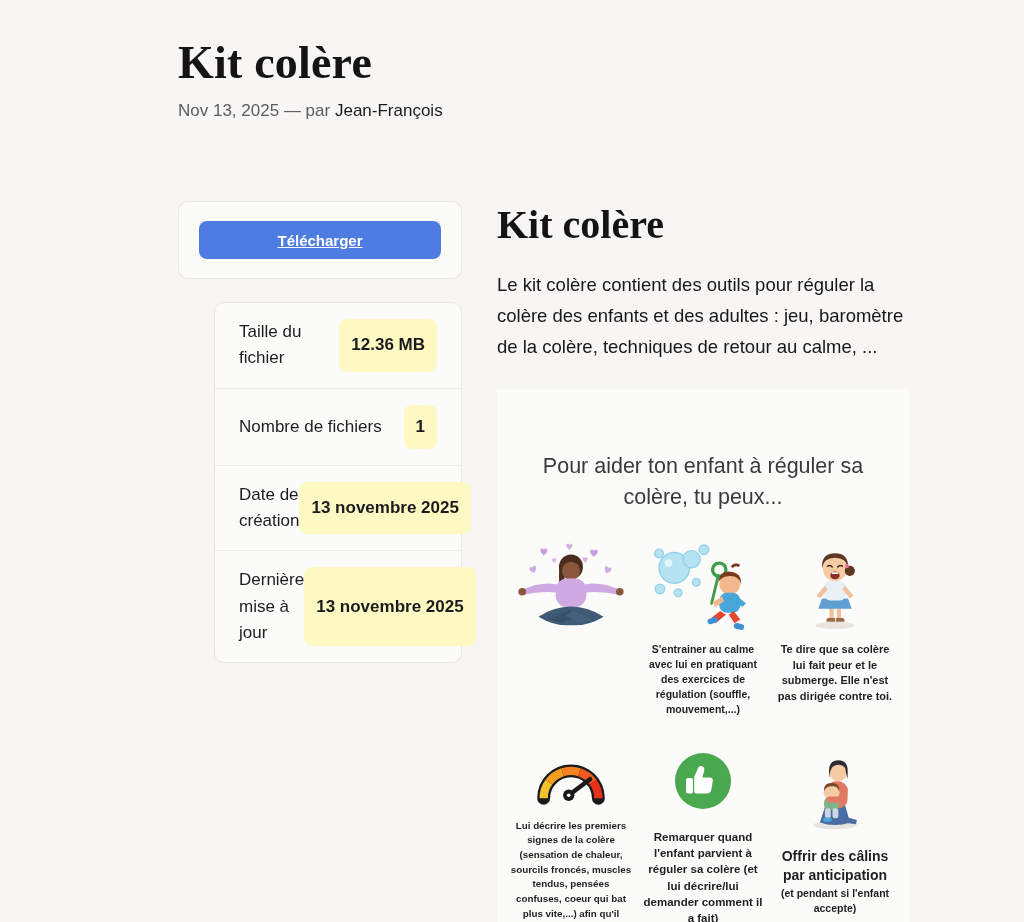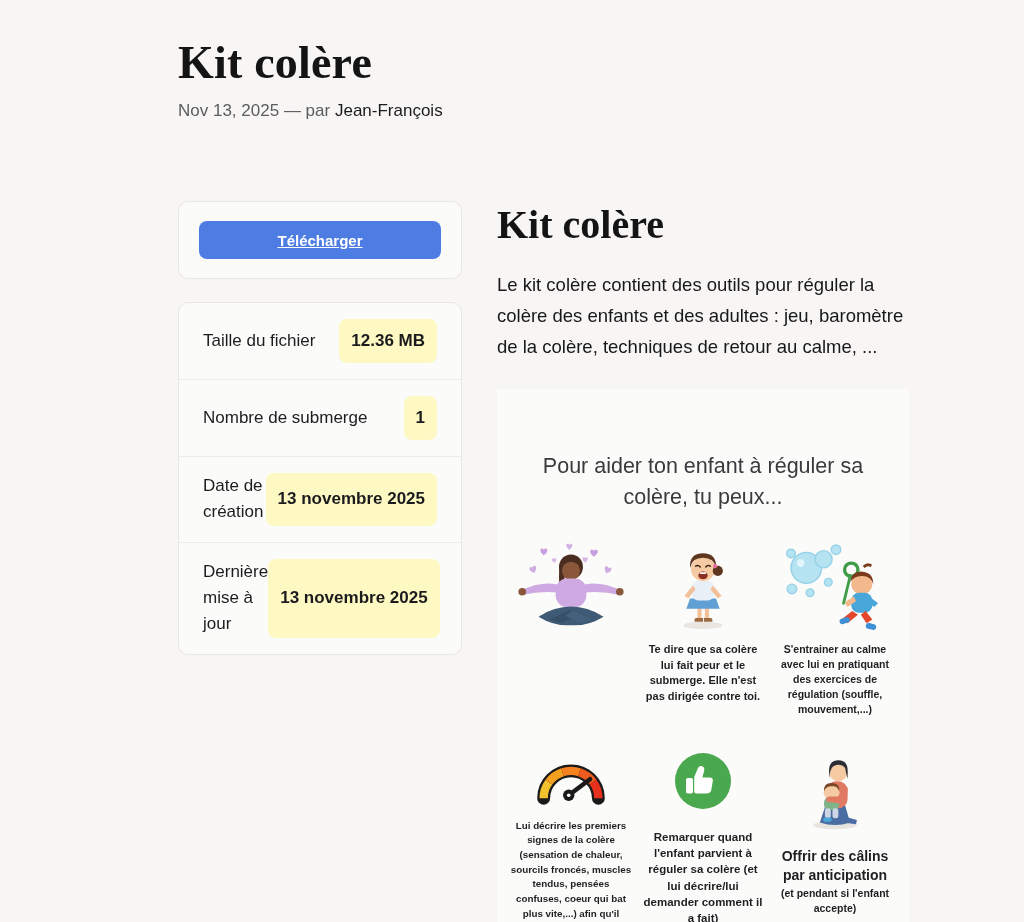--- a/index.html
+++ b/index.html
@@ -23,21 +23,21 @@
   .left-col { width:284px; flex:none; }
   .card {
     background:#fbfbfa; border:1px solid #e8e7e4; border-radius:10px;
   }
   .download-card { padding:19px 20px; }
   .download-btn {
     display:block; width:100%; height:38px; border:none; border-radius:8px;
     background:#4d7de2; color:#ffffff; font-family:"Liberation Sans",sans-serif;
     font-size:15px; font-weight:700; text-decoration:underline; cursor:pointer;
   }
-  .info-card { margin-top:23px; }
+  .info-card { margin-top:23px;margin-left:36px; }
   .info-row {
     display:flex; align-items:center; justify-content:space-between;
     padding:8px 24px; border-bottom:1px solid #ececea; min-height:57px;
   }
   .info-row:last-child { border-bottom:none; }
   .info-label { font-size:17px; color:#1d1d1f; line-height:1.55; padding:8px 0; }
   .info-value {
     align-self:stretch; display:flex; align-items:center; flex:none;
     margin:8px 0; padding:12px 12px; background:#fef9c3; border-radius:8px;
     font-size:17px; font-weight:700; color:#1b1b1e; white-space:nowrap;
@@ -95,21 +95,21 @@
     <div class="card download-card">
       <button class="download-btn">Télécharger</button>
     </div>
 
     <div class="card info-card">
       <div class="info-row">
         <span class="info-label">Taille du fichier</span>
         <span class="info-value">12.36 MB</span>
       </div>
       <div class="info-row">
-        <span class="info-label">Nombre de submerge</span>
+        <span class="info-label">Nombre de fichiers</span>
         <span class="info-value">1</span>
       </div>
       <div class="info-row">
         <span class="info-label">Date de création</span>
         <span class="info-value">13 novembre 2025</span>
       </div>
       <div class="info-row">
         <span class="info-label">Dernière mise à jour</span>
         <span class="info-value">13 novembre 2025</span>
       </div>
@@ -143,45 +143,20 @@
               <path d="M9,49 Q28,40 45,43 L48,52 Q28,50 10,54 Q7,51 9,49 Z" fill="#cfa9e2"></path>
               <path d="M111,49 Q92,40 75,43 L72,52 Q92,50 110,54 Q113,51 111,49 Z" fill="#cfa9e2"></path>
               <circle cx="9" cy="51" r="4" fill="#8a573a"></circle>
               <circle cx="111" cy="51" r="4" fill="#8a573a"></circle>
               <rect x="44" y="37" width="32" height="30" rx="12" fill="#cfa9e2"></rect>
               <path d="M26,77 Q60,56 94,77 Q78,87 60,86 Q42,87 26,77 Z" fill="#3f5a74"></path>
               <path d="M38,80 L58,70 L66,76 L50,84 Z" fill="#36506a"></path>
               <path d="M82,80 L62,70 L54,76 L70,84 Z" fill="#44607c"></path>
             </svg>
           </div>
-        </div>
-
-        <div class="poster-item">
-          <div class="illus">
-            <svg width="70" height="88" viewBox="0 0 70 95">
-              <ellipse cx="35" cy="89" rx="21" ry="4" fill="#e9e6e1"></ellipse>
-              <rect x="29" y="66" width="4.5" height="16" fill="#f2c19c"></rect>
-              <rect x="37" y="66" width="4.5" height="16" fill="#f2c19c"></rect>
-              <path d="M27,81 h8 v4 h-9 q-1,-2 1,-4 Z" fill="#9c6b44"></path>
-              <path d="M36,81 h8 q2,2 1,4 h-9 Z" fill="#9c6b44"></path>
-              <path d="M21,60 L49,60 L53,71 L17,71 Z" fill="#5f9fd4"></path>
-              <rect x="23" y="41" width="24" height="21" rx="7" fill="#e9eff6"></rect>
-              <path d="M24,46 L15,57 L19,60 L27,50 Z" fill="#f2c19c"></path>
-              <path d="M46,46 L55,57 L51,60 L43,50 Z" fill="#f2c19c"></path>
-              <circle cx="35" cy="28" r="13" fill="#f6caa3"></circle>
-              <path d="M21,27 Q20,11 35,11 Q50,11 49,27 Q47,16 35,16 Q23,16 21,27 Z" fill="#5d3720"></path>
-              <circle cx="51" cy="30" r="5.5" fill="#5d3720"></circle>
-              <circle cx="48" cy="25" r="2.2" fill="#e86aa0"></circle>
-              <path d="M27,25 q3,-1.5 5,0.8" stroke="#3a2417" stroke-width="1.6" fill="none" stroke-linecap="round"></path>
-              <path d="M43,25 q-3,-1.5 -5,0.8" stroke="#3a2417" stroke-width="1.6" fill="none" stroke-linecap="round"></path>
-              <ellipse cx="35" cy="35" rx="5" ry="4.2" fill="#8c2f23"></ellipse>
-              <rect x="31.5" y="31.5" width="7" height="2" rx="1" fill="#ffffff"></rect>
-            </svg>
-          </div>
-          <div class="caption c2">Te dire que sa colère lui fait peur et le submerge. Elle n'est pas dirigée contre toi.</div>
         </div>
 
         <div class="poster-item">
           <div class="illus">
             <svg width="112" height="88" viewBox="0 0 112 92">
               <g fill="#b5e3f2" stroke="#96d2e8" stroke-width="1.5">
                 <circle cx="26" cy="26" r="16"></circle>
                 <circle cx="44" cy="17" r="9"></circle>
                 <circle cx="10" cy="11" r="4.5"></circle>
                 <circle cx="57" cy="7" r="5"></circle>
@@ -201,20 +176,45 @@
               <path d="M74,71 L64,79 L69,84 L80,75 Z" fill="#e5472c"></path>
               <path d="M88,71 L95,80 L89,84 L83,75 Z" fill="#e5472c"></path>
               <rect x="60" y="80" width="11" height="6" rx="3" transform="rotate(-18 60 80)" fill="#3d8fd6"></rect>
               <rect x="89" y="83" width="11" height="6" rx="3" transform="rotate(14 89 83)" fill="#3d8fd6"></rect>
             </svg>
           </div>
           <div class="caption c3">S'entrainer au calme avec lui en pratiquant des exercices de régulation (souffle, mouvement,...)</div>
         </div>
 
         <div class="poster-item">
+          <div class="illus">
+            <svg width="70" height="88" viewBox="0 0 70 95">
+              <ellipse cx="35" cy="89" rx="21" ry="4" fill="#e9e6e1"></ellipse>
+              <rect x="29" y="66" width="4.5" height="16" fill="#f2c19c"></rect>
+              <rect x="37" y="66" width="4.5" height="16" fill="#f2c19c"></rect>
+              <path d="M27,81 h8 v4 h-9 q-1,-2 1,-4 Z" fill="#9c6b44"></path>
+              <path d="M36,81 h8 q2,2 1,4 h-9 Z" fill="#9c6b44"></path>
+              <path d="M21,60 L49,60 L53,71 L17,71 Z" fill="#5f9fd4"></path>
+              <rect x="23" y="41" width="24" height="21" rx="7" fill="#e9eff6"></rect>
+              <path d="M24,46 L15,57 L19,60 L27,50 Z" fill="#f2c19c"></path>
+              <path d="M46,46 L55,57 L51,60 L43,50 Z" fill="#f2c19c"></path>
+              <circle cx="35" cy="28" r="13" fill="#f6caa3"></circle>
+              <path d="M21,27 Q20,11 35,11 Q50,11 49,27 Q47,16 35,16 Q23,16 21,27 Z" fill="#5d3720"></path>
+              <circle cx="51" cy="30" r="5.5" fill="#5d3720"></circle>
+              <circle cx="48" cy="25" r="2.2" fill="#e86aa0"></circle>
+              <path d="M27,25 q3,-1.5 5,0.8" stroke="#3a2417" stroke-width="1.6" fill="none" stroke-linecap="round"></path>
+              <path d="M43,25 q-3,-1.5 -5,0.8" stroke="#3a2417" stroke-width="1.6" fill="none" stroke-linecap="round"></path>
+              <ellipse cx="35" cy="35" rx="5" ry="4.2" fill="#8c2f23"></ellipse>
+              <rect x="31.5" y="31.5" width="7" height="2" rx="1" fill="#ffffff"></rect>
+            </svg>
+          </div>
+          <div class="caption c2">Te dire que sa colère lui fait peur et le submerge. Elle n'est pas dirigée contre toi.</div>
+        </div>
+
+        <div class="poster-item">
           <div class="illus short">
             <svg width="76" height="50" viewBox="0 0 100 64">
               <path d="M14,56 A36,36 0 0 1 86,56" fill="none" stroke="#1a1a1a" stroke-width="17" stroke-linecap="round"></path>
               <path d="M14,56 A36,36 0 0 1 20.9,34.8" fill="none" stroke="#f2c12e" stroke-width="11"></path>
               <path d="M20.9,34.8 A36,36 0 0 1 38.9,21.8" fill="none" stroke="#f59f1e" stroke-width="11"></path>
               <path d="M38.9,21.8 A36,36 0 0 1 61.1,21.8" fill="none" stroke="#f5821f" stroke-width="11"></path>
               <path d="M61.1,21.8 A36,36 0 0 1 79.1,34.8" fill="none" stroke="#ef5a1e" stroke-width="11"></path>
               <path d="M79.1,34.8 A36,36 0 0 1 86,56" fill="none" stroke="#e8311c" stroke-width="11"></path>
               <line x1="47" y1="52" x2="75" y2="31" stroke="#1a1a1a" stroke-width="6" stroke-linecap="round"></line>
               <circle cx="47" cy="52" r="7.5" fill="#1a1a1a"></circle>

